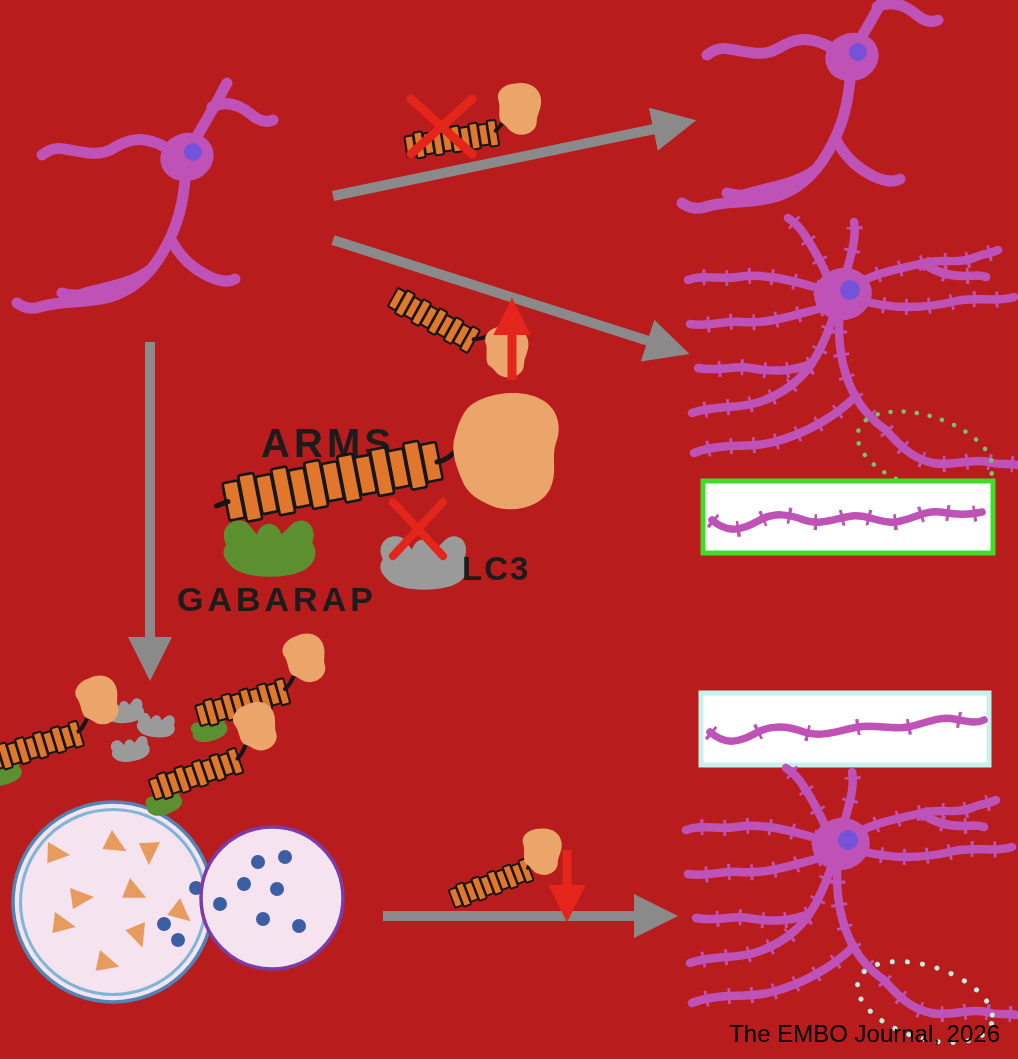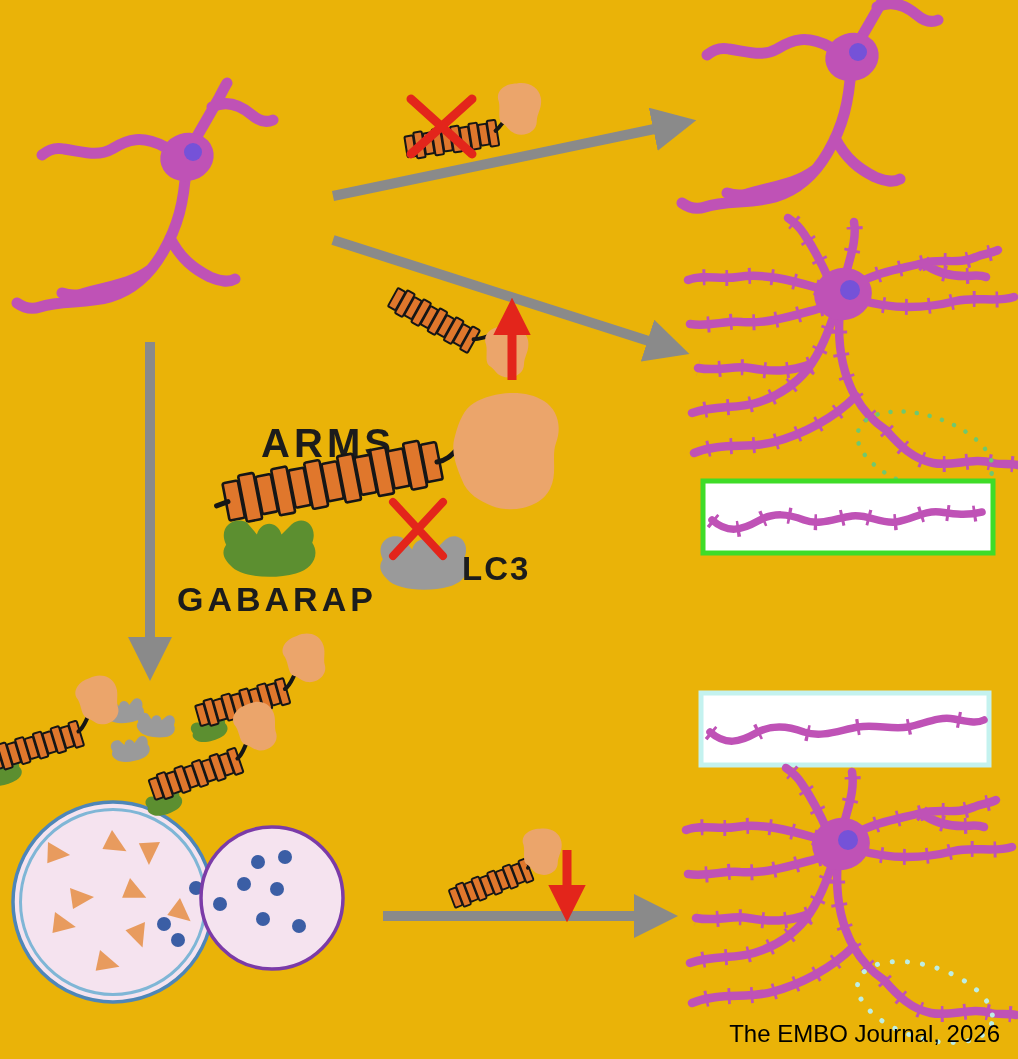--- a/index.html
+++ b/index.html
@@ -1,16 +1,16 @@
 <!DOCTYPE html>
 <html style="--neuron: #bf52b6; --nucleus: #7552d8; --arrow: #8a8a8a; --red: #e3251b; --rod: #e0772c; --orange: #eba56b; --green: #5c8f30; --grayblob: #9a9a9a; --boxgreen: #3fdc28; --boxcyan: #c4f2ef; --dotsgreen: #6fc86f; --dotscyan: #bdeee4; --vesfill: #f5e3ef; --vesout1: #4e86b8; --vesout2: #7fb6d6; --lyso: #7b3ba8; --tri: #e89b5e; --dotblue: #3b5ea5;"><head>
 <meta charset="utf-8">
 <style>
   html,body{margin:0;padding:0;background:#fff;}
-  .stage{position:relative;width:1018px;height:1059px;background:#eab308;overflow:hidden;}
+  .stage{position:relative;width:1018px;height:1059px;background:#b91c1c;overflow:hidden;}
   svg{display:block;}
   
   .branch{fill:none;stroke:var(--neuron);stroke-width:11;stroke-linecap:round;stroke-linejoin:round;}
   .branch-thin{fill:none;stroke:var(--neuron);stroke-width:8.5;stroke-linecap:round;stroke-linejoin:round;}
   .spines{fill:none;stroke:var(--neuron);stroke-width:16;stroke-dasharray:2.8 20;stroke-linecap:butt;}
   .soma{fill:var(--neuron);}
   .nucleus{fill:var(--nucleus);}
   .garrow{fill:none;stroke:var(--arrow);stroke-width:10;}
   .rarrow{fill:none;stroke:var(--red);stroke-width:9;}
   .xmark{fill:none;stroke:var(--red);stroke-width:9;stroke-linecap:round;}

